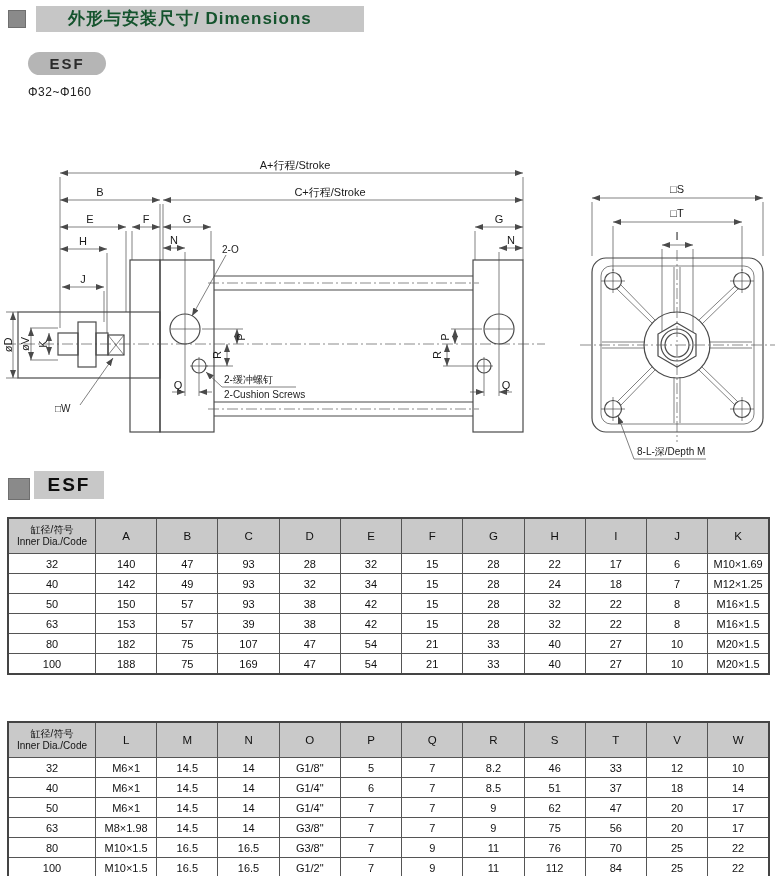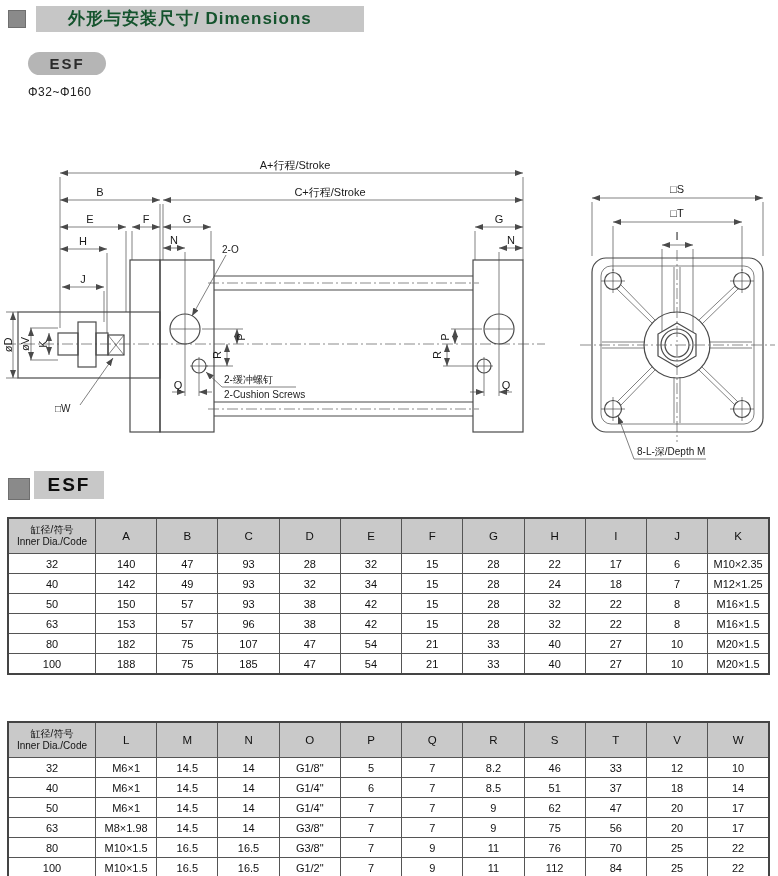--- a/index.html
+++ b/index.html
@@ -289,21 +289,21 @@
         <td>140</td>
         <td>47</td>
         <td>93</td>
         <td>28</td>
         <td>32</td>
         <td>15</td>
         <td>28</td>
         <td>22</td>
         <td>17</td>
         <td>6</td>
-        <td>M10×2.35</td>
+        <td>M10×1.69</td>
       </tr>
       <tr>
         <td>40</td>
         <td>142</td>
         <td>49</td>
         <td>93</td>
         <td>32</td>
         <td>34</td>
         <td>15</td>
         <td>28</td>
@@ -323,21 +323,21 @@
         <td>28</td>
         <td>32</td>
         <td>22</td>
         <td>8</td>
         <td>M16×1.5</td>
       </tr>
       <tr>
         <td>63</td>
         <td>153</td>
         <td>57</td>
-        <td>96</td>
+        <td>39</td>
         <td>38</td>
         <td>42</td>
         <td>15</td>
         <td>28</td>
         <td>32</td>
         <td>22</td>
         <td>8</td>
         <td>M16×1.5</td>
       </tr>
       <tr>
@@ -351,21 +351,21 @@
         <td>33</td>
         <td>40</td>
         <td>27</td>
         <td>10</td>
         <td>M20×1.5</td>
       </tr>
       <tr>
         <td>100</td>
         <td>188</td>
         <td>75</td>
-        <td>185</td>
+        <td>169</td>
         <td>47</td>
         <td>54</td>
         <td>21</td>
         <td>33</td>
         <td>40</td>
         <td>27</td>
         <td>10</td>
         <td>M20×1.5</td>
       </tr>
     </tbody>

